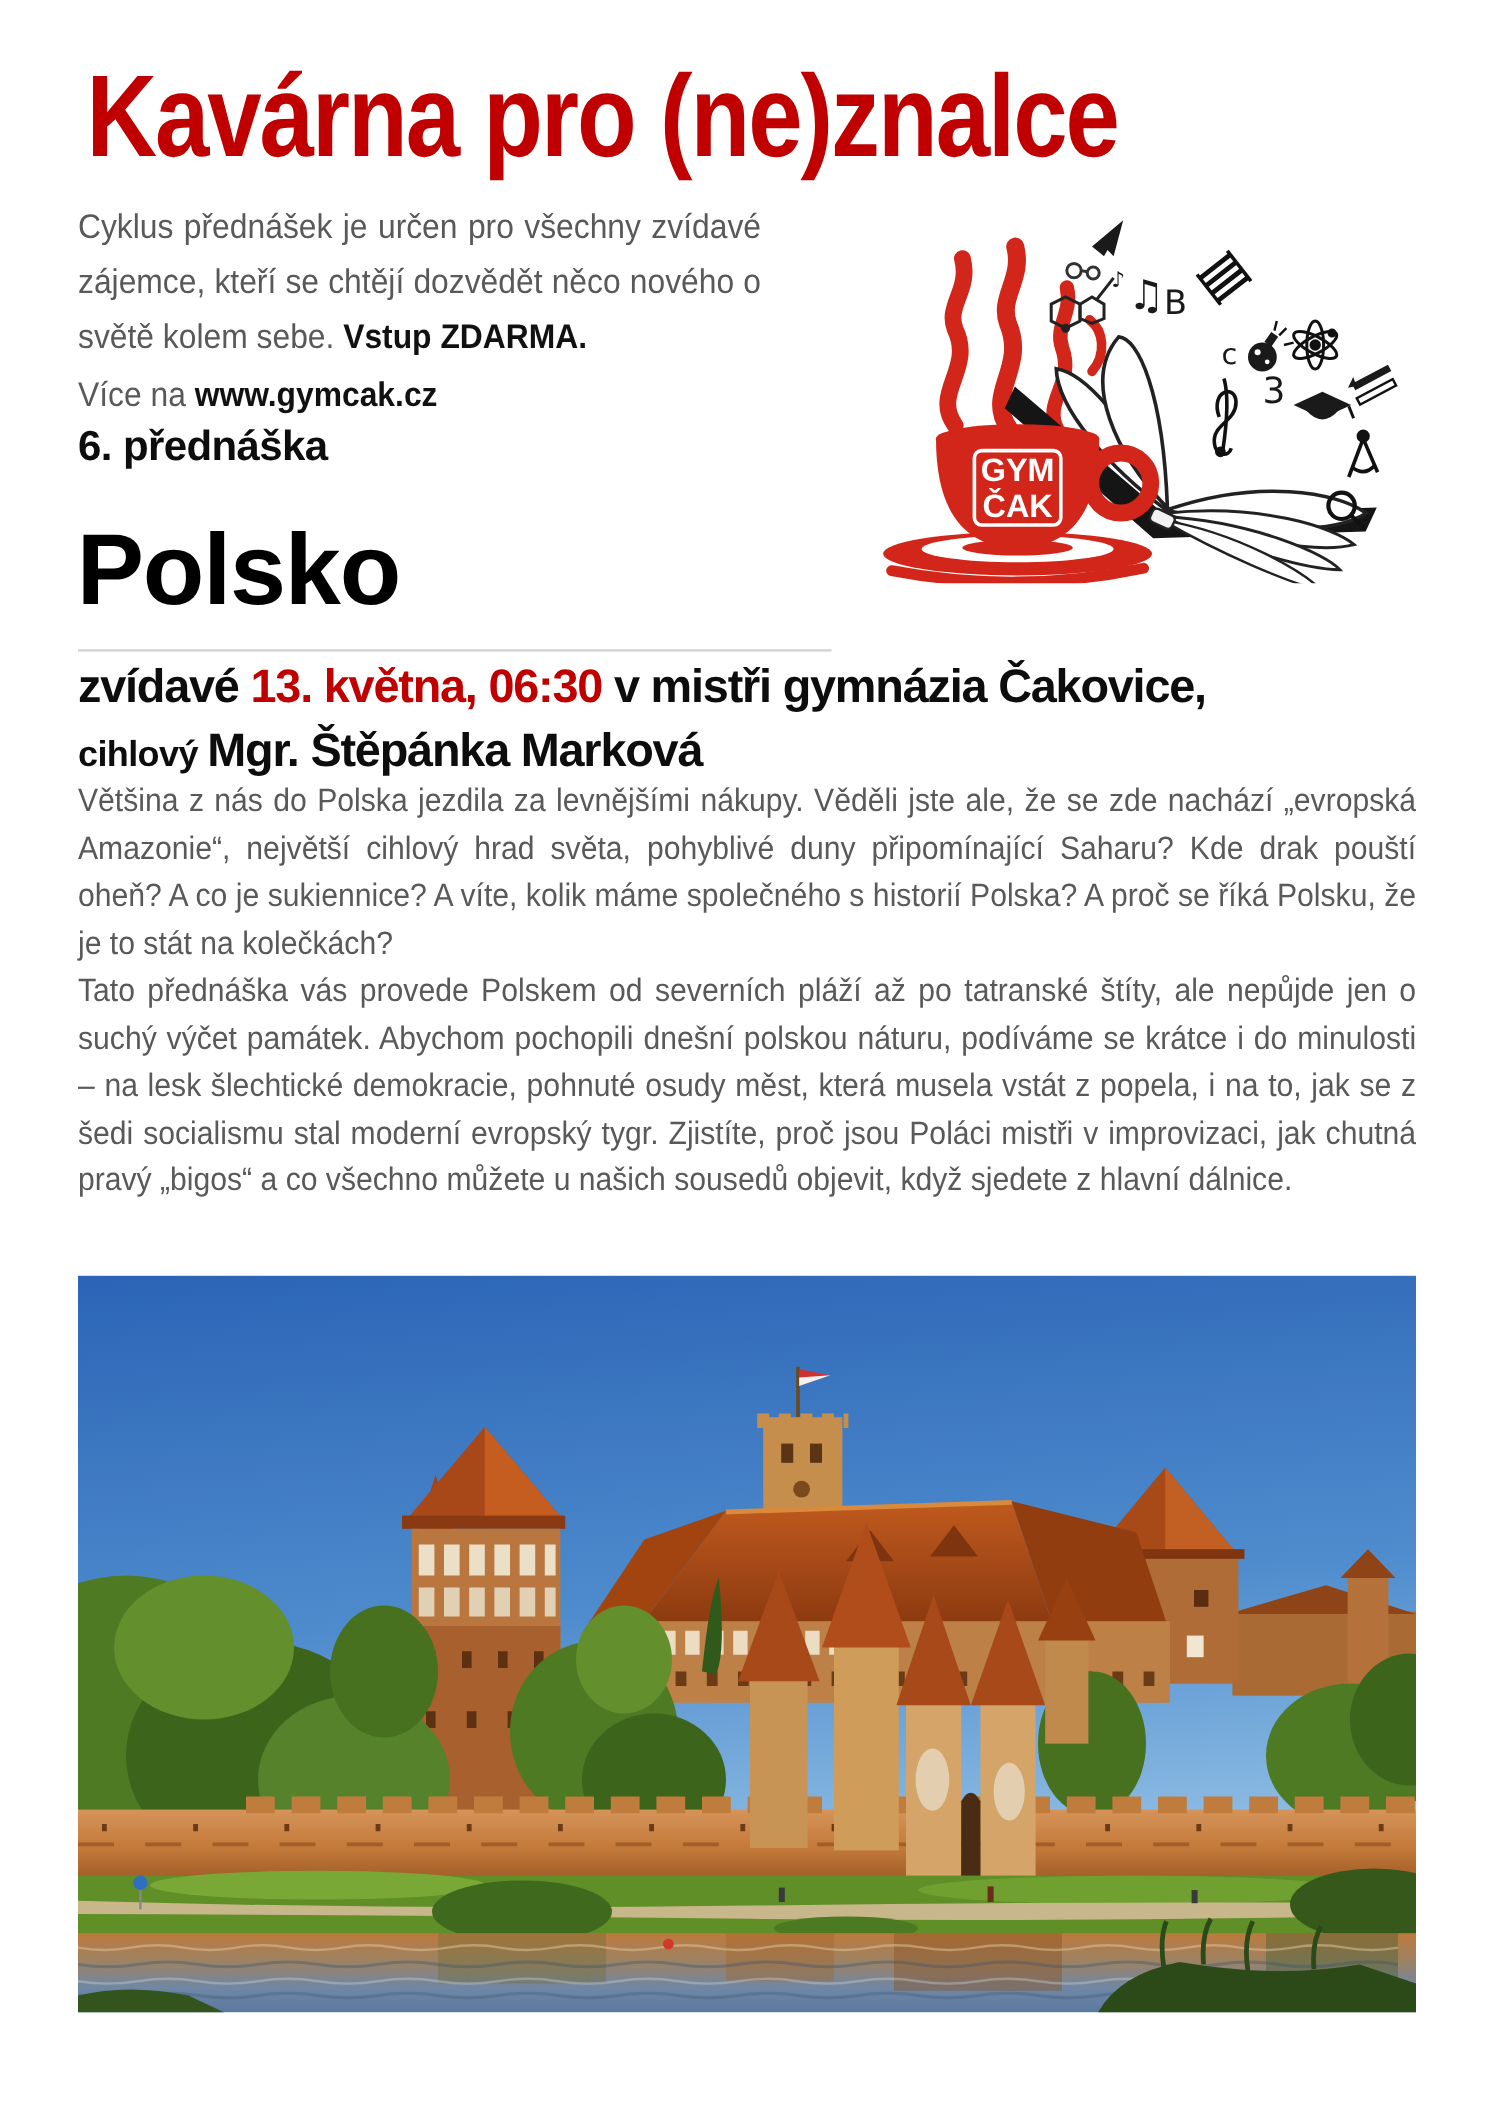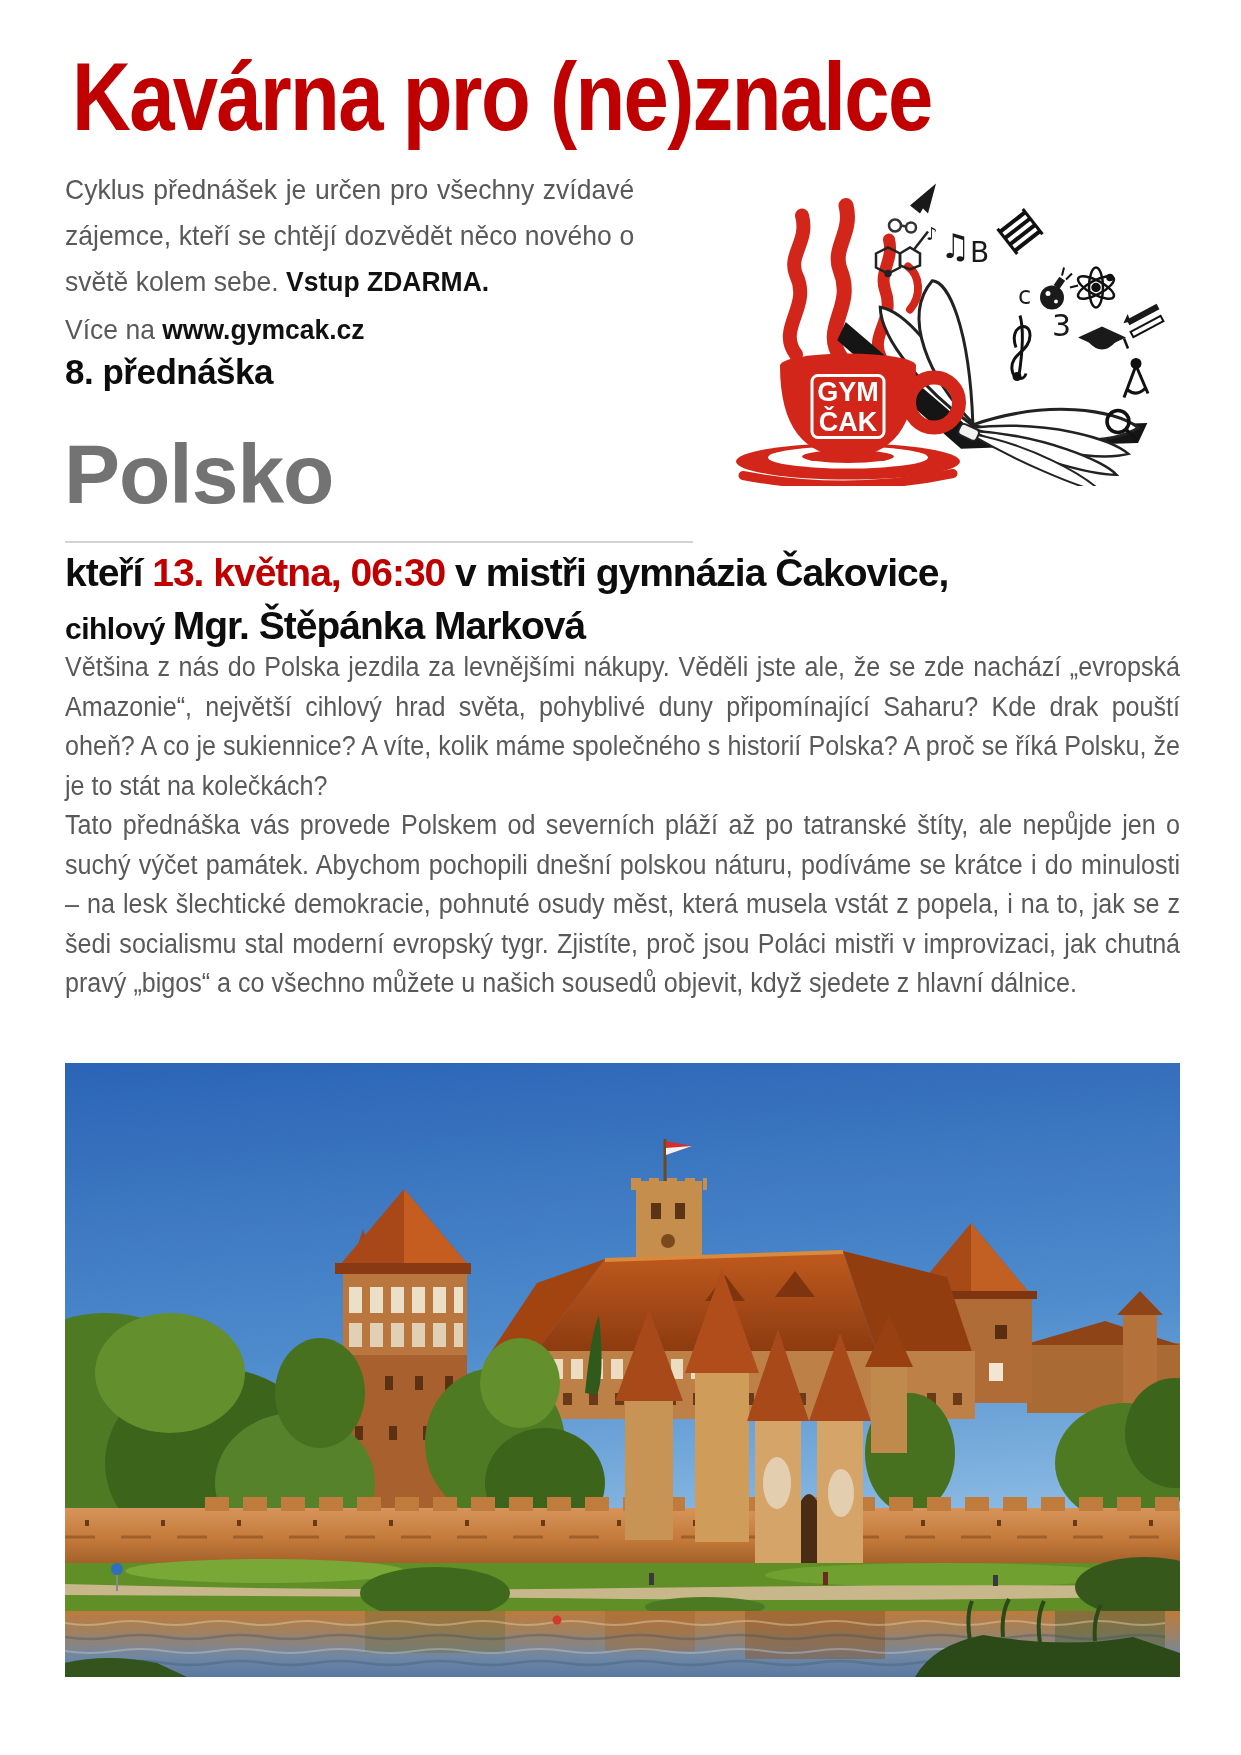--- a/index.html
+++ b/index.html
@@ -21,21 +21,21 @@
     transform:scaleX(0.93);transform-origin:0 0;
     font-size:28.5px;line-height:46px;color:#595959;
   }
   .intro-par{text-align:justify;text-justify:inter-word;margin:0;}
   .b-black{color:#111111;font-weight:700;}
   .more-line{margin-top:2px;}
   .lecture-num{
     left:65px;top:352px;font-size:35px;font-weight:700;color:#0d0d0d;letter-spacing:-0.5px;
   }
   .lecture-title{
-    left:64px;top:426px;font-size:84px;font-weight:700;color:#737373;letter-spacing:-1px;line-height:1.15;
+    left:64px;top:426px;font-size:84px;font-weight:700;color:#000000;letter-spacing:-1px;line-height:1.15;
   }
   .rule{
     left:65px;top:541px;width:628px;height:2px;background:#d3d3d3;
   }
   .when-line{
     left:65px;top:551px;width:1130px;white-space:nowrap;
     font-size:39px;font-weight:700;color:#0d0d0d;letter-spacing:-1px;
   }
   .red{color:#C00000;}
   .lect-line{
@@ -62,25 +62,25 @@
 
 <div class="abs title">
   <span class="squeezeX">Kavárna pro (ne)znalce</span>
 </div>
 
 <div class="abs intro-wrap">
   <p class="intro-par"><span>Cyklus přednášek je určen pro všechny zvídavé zájemce, kteří se chtějí dozvědět něco nového o světě kolem sebe. </span><span class="b-black">Vstup ZDARMA</span><span class="b-black">.</span></p>
   <div class="more-line"><span>Více na </span><span class="b-black">www.gymcak.cz</span></div>
 </div>
 
-<div class="abs lecture-num">8. přednáška</div>
+<div class="abs lecture-num">6. přednáška</div>
 <div class="abs lecture-title">Polsko</div>
 <div class="abs rule"></div>
 
-<div class="abs when-line"><span>kteří </span><span class="red">13. května, 06:30</span><span> v mistři gymnázia Čakovice,</span></div>
+<div class="abs when-line"><span>zvídavé </span><span class="red">13. května, 06:30</span><span> v mistři gymnázia Čakovice,</span></div>
 
 <div class="abs lect-line"><span class="lect-small">cihlový </span><span>Mgr. Štěpánka Marková</span></div>
 
 <div class="abs body-wrap">
   <p>Většina z nás do Polska jezdila za levnějšími nákupy. Věděli jste ale, že se zde nachází „evropská Amazonie“, největší cihlový hrad světa, pohyblivé duny připomínající Saharu? Kde drak pouští oheň? A co je sukiennice? A víte, kolik máme společného s historií Polska? A proč se říká Polsku, že je to stát na kolečkách?</p>
   <p>Tato přednáška vás provede Polskem od severních pláží až po tatranské štíty, ale nepůjde jen o suchý výčet památek. Abychom pochopili dnešní polskou náturu, podíváme se krátce i do minulosti – na lesk šlechtické demokracie, pohnuté osudy měst, která musela vstát z popela, i na to, jak se z šedi socialismu stal moderní evropský tygr. Zjistíte, proč jsou Poláci mistři v improvizaci, jak chutná pravý „bigos“ a co všechno můžete u našich sousedů objevit, když sjedete z hlavní dálnice.</p>
 </div>
 
 <div class="abs logo">
 <svg width="532" height="318" viewBox="0 0 532 315">

